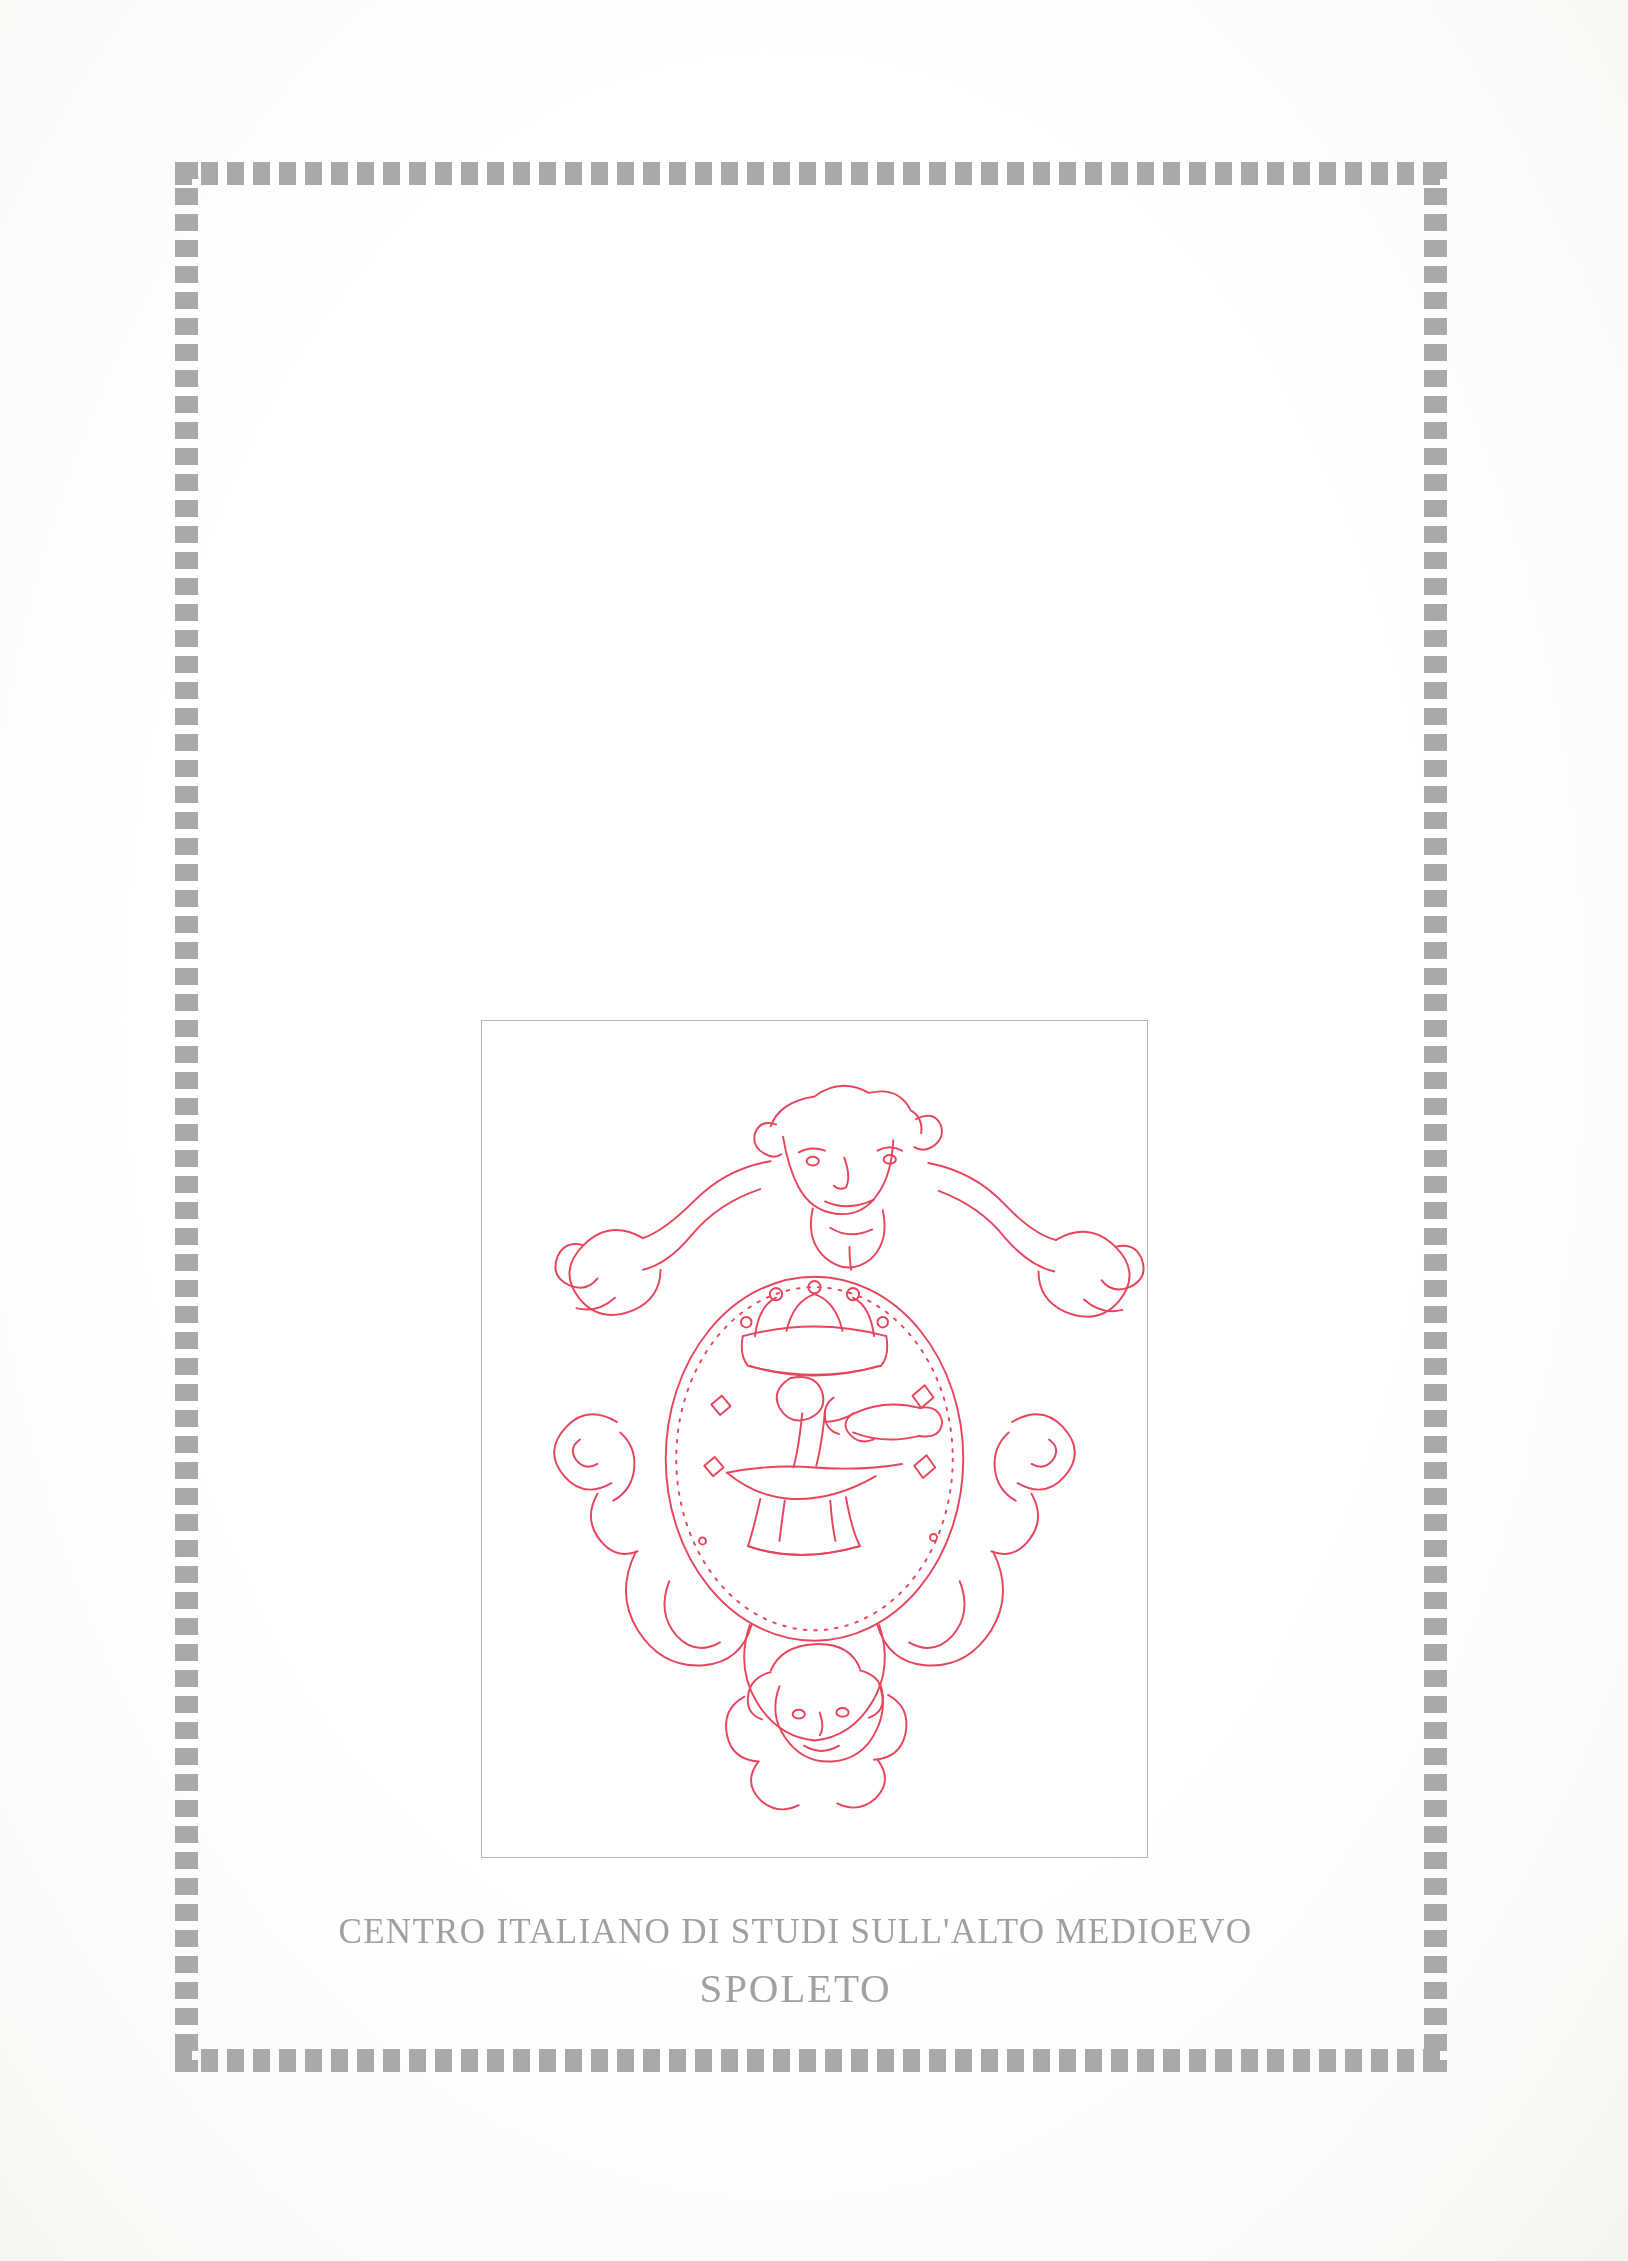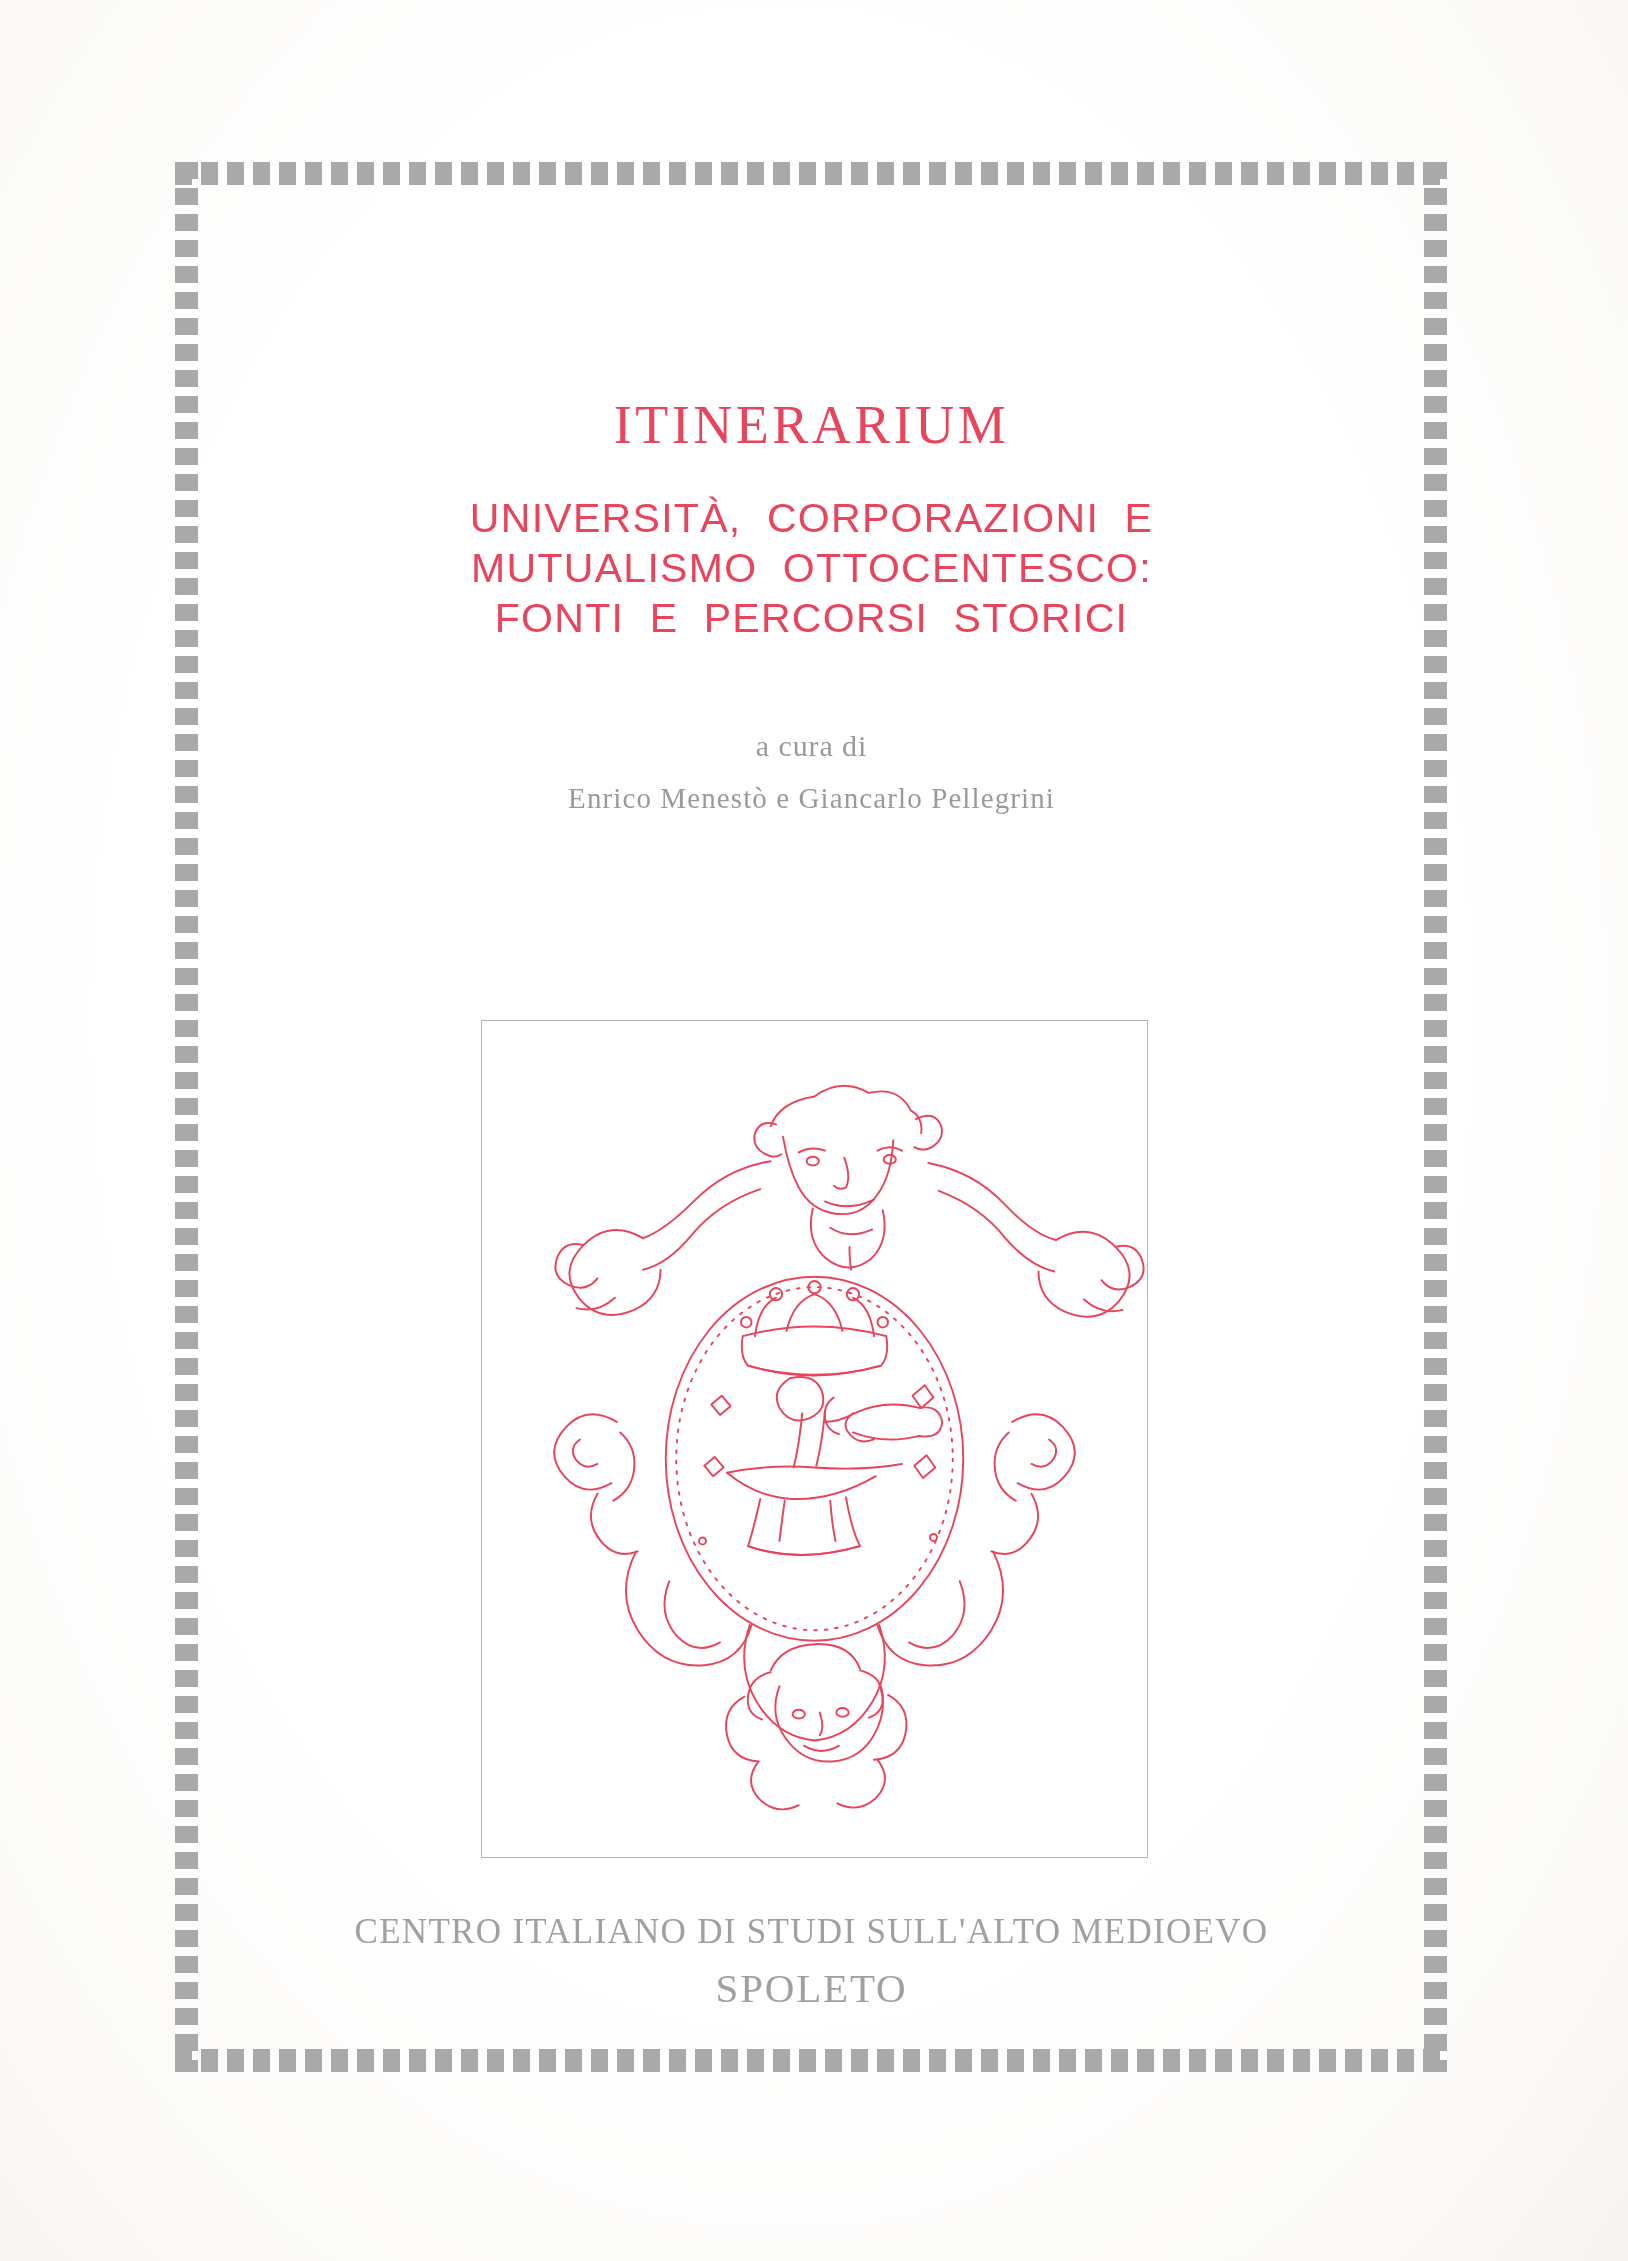--- a/index.html
+++ b/index.html
@@ -128,21 +128,21 @@
   }
   .emblem-box svg {
     display: block;
     width: 100%;
     height: 100%;
   }
 
   
   .publisher {
     position: absolute;
-    left: 202px;
+    left: 186px;
     top: 1912px;
     width: 1219px;
     text-align: center;
     color: #a0a0a0;
     font-family: "Liberation Serif", serif;
   }
   .publisher-name {
     font-size: 35px;
     letter-spacing: 1.3px;
   }
@@ -158,32 +158,20 @@
 <div class="cover">
   <div class="paper-tone"></div>
 
   <div class="frame">
     <div class="frame-edge frame-top"></div>
     <div class="frame-edge frame-bottom"></div>
     <div class="frame-edge frame-left"></div>
     <div class="frame-edge frame-right"></div>
   </div>
 
-  <div class="content">
-    <div class="main-title">ITINERARIUM</div>
-
-    <div class="subtitle">
-      <span class="subtitle-line">UNIVERSITÀ,  CORPORAZIONI  E</span>
-      <span class="subtitle-line">MUTUALISMO  OTTOCENTESCO:</span>
-      <span class="subtitle-line">FONTI  E  PERCORSI  STORICI</span>
-    </div>
-
-    <div class="edited-by">a cura di</div>
-    <div class="editors">Enrico Menestò  e  Giancarlo Pellegrini</div>
-  </div>
 
   <div class="emblem-box">
     <svg viewBox="0 0 760 955" xmlns="http://www.w3.org/2000/svg" fill="none" stroke="#e8445c" stroke-width="2.2" stroke-linecap="round" stroke-linejoin="round">
 
       <g>
         <path d="M330 120 q10 -28 50 -34 q30 -22 62 -4 q34 -8 48 20 q14 8 12 26"></path>
         <path d="M336 118 q-18 -6 -24 10 q-4 16 12 24 q10 6 18 0"></path>
         <path d="M496 112 q20 -10 28 6 q6 16 -10 26 q-10 6 -20 0"></path>
         <path d="M344 132 q6 36 18 58 q14 26 42 30 q30 4 48 -22 q16 -22 18 -62"></path>
         <path d="M362 150 q14 -8 30 -2"></path>

